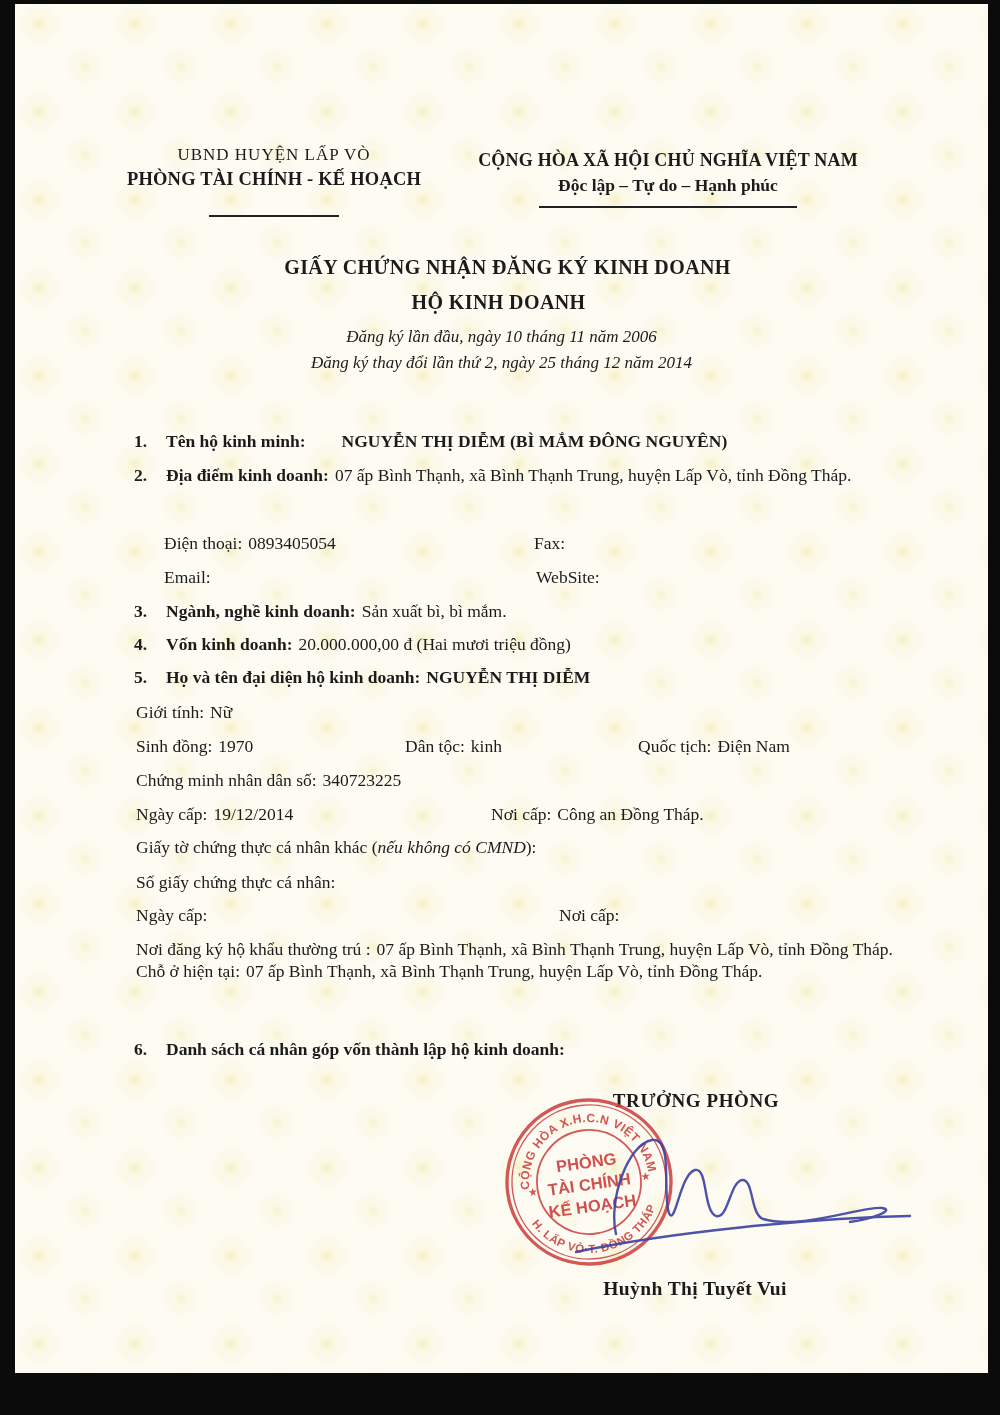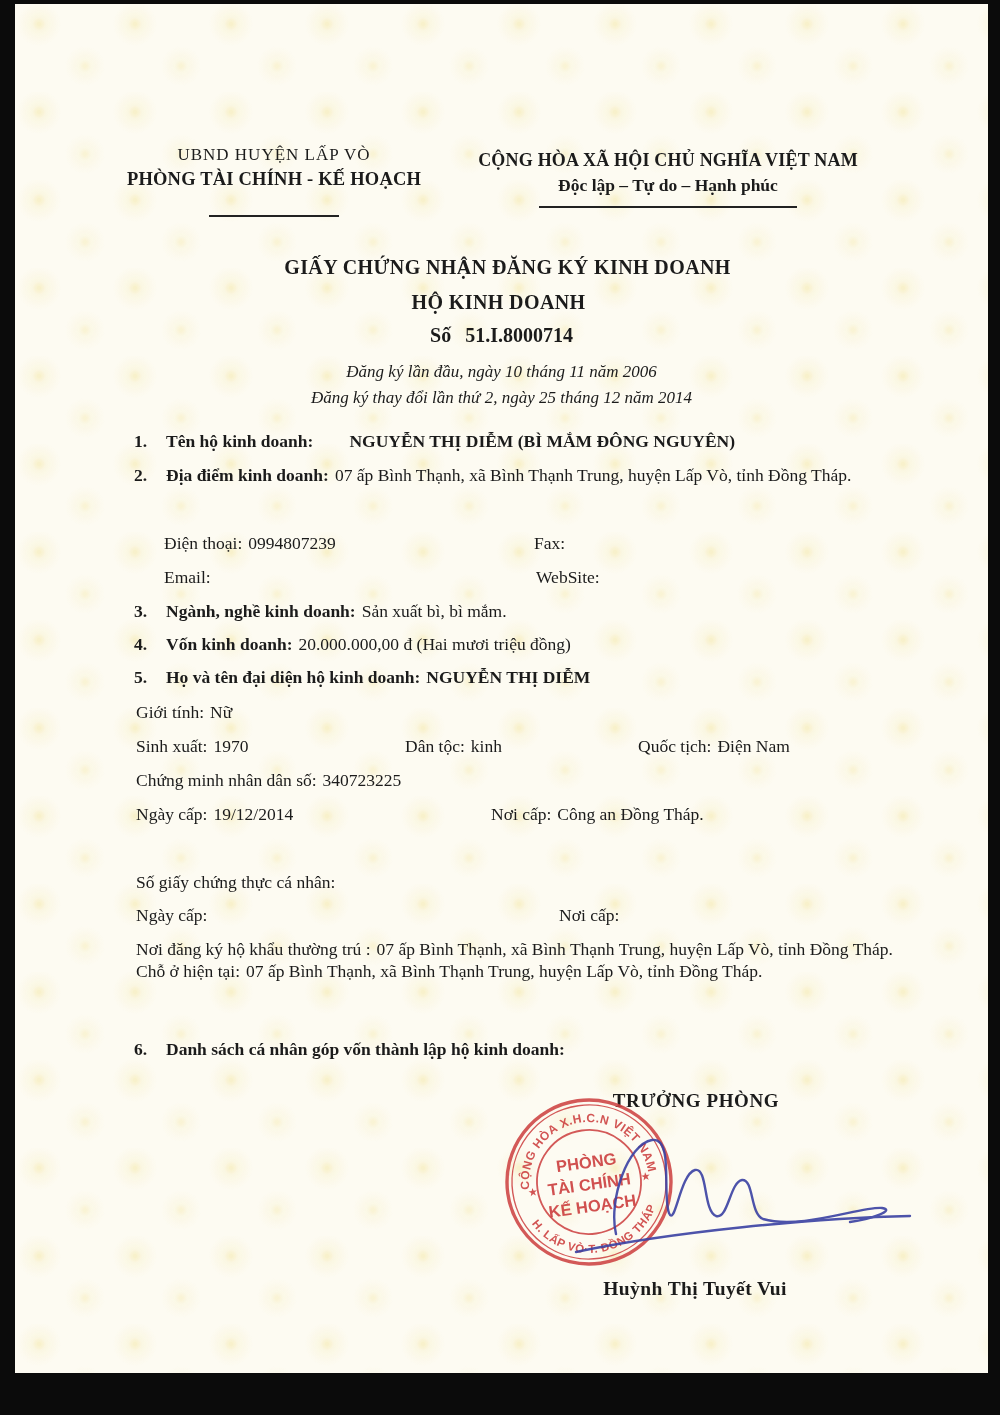--- a/index.html
+++ b/index.html
@@ -60,40 +60,37 @@
     </div>
     <div class="abs hdr-right center">
       <div class="l1">CỘNG HÒA XÃ HỘI CHỦ NGHĨA VIỆT NAM</div>
       <div class="l2">Độc lập – Tự do – Hạnh phúc</div>
       <div class="rule rule-right"></div>
     </div>
 
     <div class="abs title-block center">
       <div class="t1">GIẤY CHỨNG NHẬN ĐĂNG KÝ KINH DOANH</div>
       <div class="t2">HỘ KINH DOANH</div>
-      <div class="t3">
-        <span class="no-lbl">Số</span><span>51.I.8000714</span>
-      </div>
       <div class="reg">Đăng ký lần đầu, ngày 10 tháng 11 năm 2006</div>
       <div class="reg">Đăng ký thay đổi lần thứ 2, ngày 25 tháng 12 năm 2014</div>
     </div>
 
     <div class="row" style="left:151px;top:424px;">
       <span class="num-abs">1.</span>
-      <span class="lbl" style="margin-right:36px;">Tên hộ kinh doanh:</span><span class="b">NGUYỄN THỊ DIỄM (BÌ MẮM ĐÔNG NGUYÊN)</span>
+      <span class="lbl" style="margin-right:36px;">Tên hộ kinh minh:</span><span class="b">NGUYỄN THỊ DIỄM (BÌ MẮM ĐÔNG NGUYÊN)</span>
     </div>
 
     <div class="row wrap" style="left:151px;top:456px;width:732px;">
       <span class="num-abs">2.</span>
       <span class="lbl">Địa điểm kinh doanh:</span><span>07 ấp Bình Thạnh, xã Bình Thạnh Trung, huyện Lấp Vò, tỉnh Đồng Tháp.</span>
     </div>
 
     <div class="row" style="left:0;top:526px;width:973px;">
       <span class="col" style="left:149px;">
-        <span class="plain-lbl">Điện thoại:</span><span>0994807239</span>
+        <span class="plain-lbl">Điện thoại:</span><span>0893405054</span>
       </span>
       <span class="col" style="left:519px;">Fax:</span>
     </div>
 
     <div class="row" style="left:0;top:560px;width:973px;">
       <span class="col" style="left:149px;">Email:</span>
       <span class="col" style="left:521px;">WebSite:</span>
     </div>
 
     <div class="row" style="left:151px;top:594px;">
@@ -110,21 +107,21 @@
       <span class="num-abs">5.</span>
       <span class="lbl">Họ và tên đại diện hộ kinh doanh:</span><span class="b">NGUYỄN THỊ DIỄM</span>
     </div>
 
     <div class="row" style="left:121px;top:695px;">
       <span class="plain-lbl">Giới tính:</span><span>Nữ</span>
     </div>
 
     <div class="row" style="left:0;top:729px;width:973px;">
       <span class="col" style="left:121px;">
-        <span class="plain-lbl">Sinh xuất:</span><span>1970</span>
+        <span class="plain-lbl">Sinh đồng:</span><span>1970</span>
       </span>
       <span class="col" style="left:390px;">
         <span class="plain-lbl">Dân tộc:</span><span>kinh</span>
       </span>
       <span class="col" style="left:623px;">
         <span class="plain-lbl">Quốc tịch:</span><span>Điện Nam</span>
       </span>
     </div>
 
     <div class="row" style="left:121px;top:763px;">
@@ -133,20 +130,23 @@
 
     <div class="row" style="left:0;top:797px;width:973px;">
       <span class="col" style="left:121px;">
         <span class="plain-lbl">Ngày cấp:</span><span>19/12/2014</span>
       </span>
       <span class="col" style="left:476px;">
         <span class="plain-lbl">Nơi cấp:</span><span>Công an Đồng Tháp.</span>
       </span>
     </div>
 
+    <div class="row" style="left:121px;top:830px;">
+      <span>Giấy tờ chứng thực cá nhân khác (</span><span class="i">nếu không có CMND</span><span>):</span>
+    </div>
 
     <div class="row" style="left:121px;top:865px;">
       <span>Số giấy chứng thực cá nhân:</span>
     </div>
 
     <div class="row" style="left:0;top:898px;width:973px;">
       <span class="col" style="left:121px;">Ngày cấp:</span>
       <span class="col" style="left:544px;">Nơi cấp:</span>
     </div>
 

